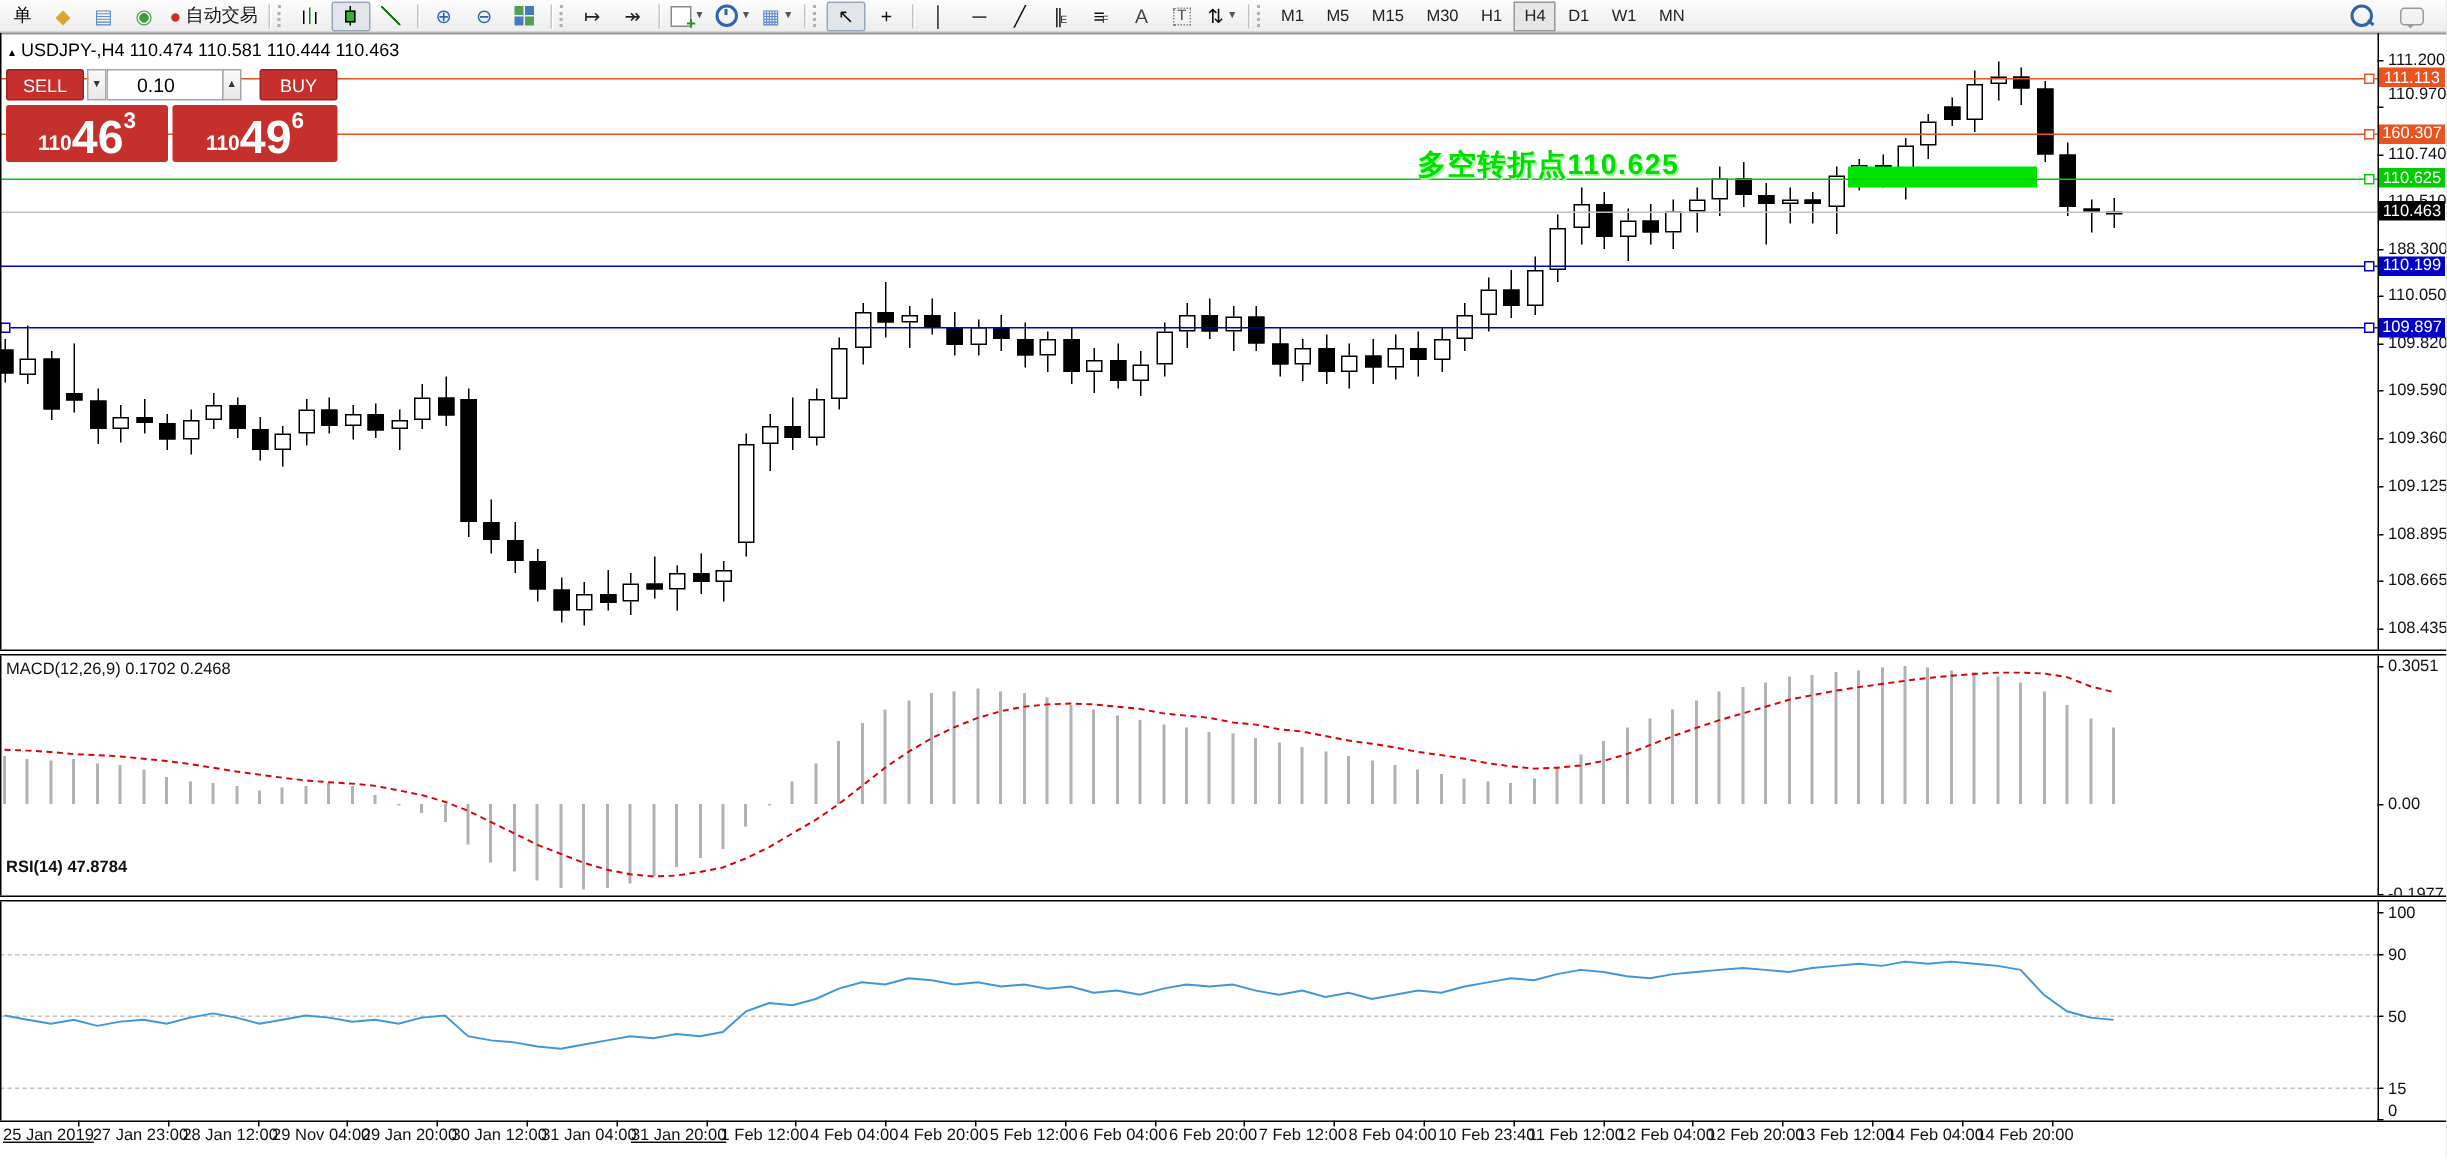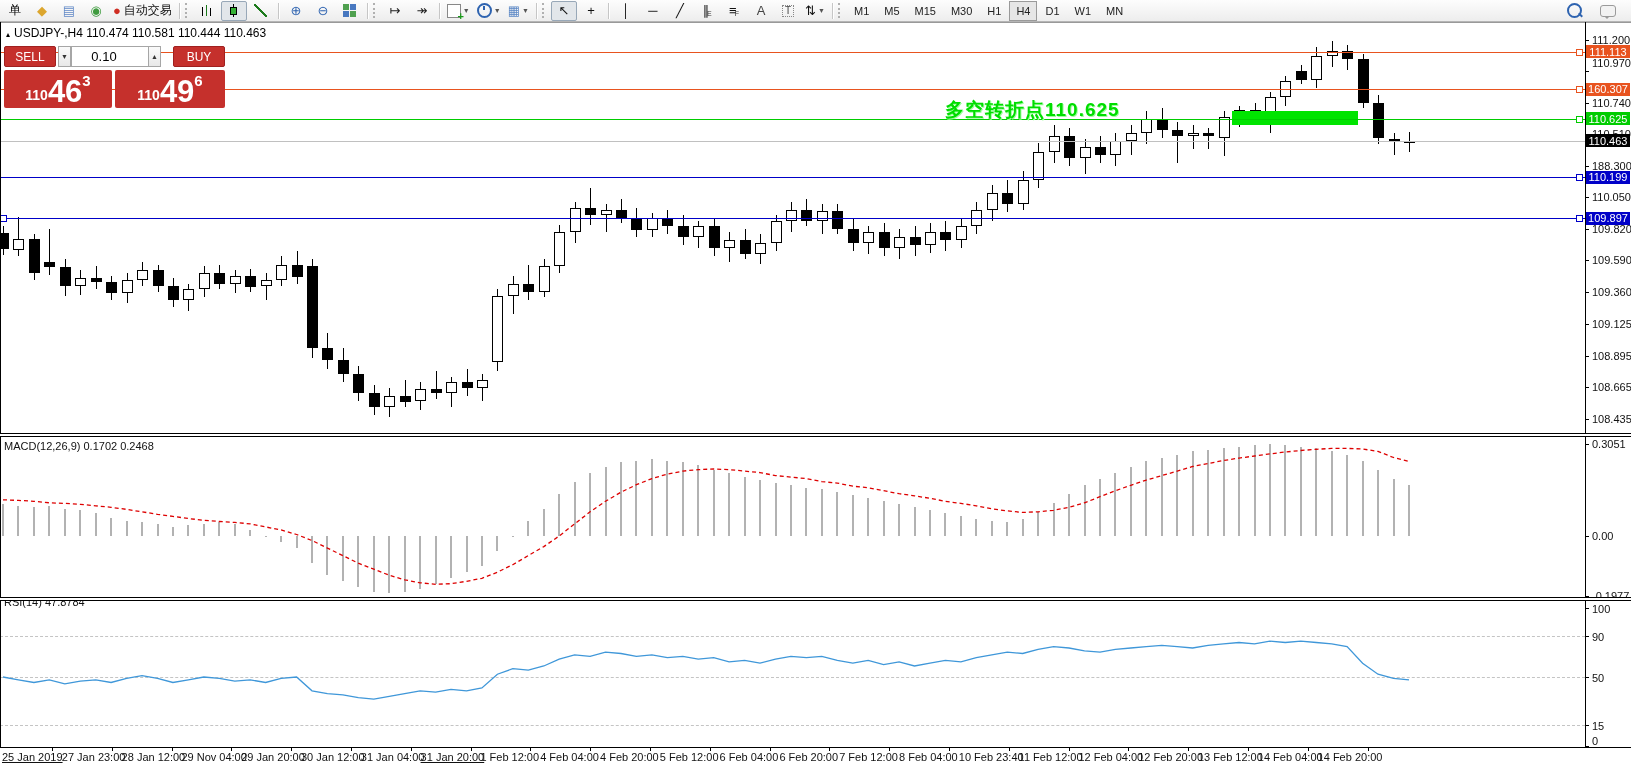--- a/index.html
+++ b/index.html
@@ -524,21 +524,21 @@
       <div class="bigbox" style="left:111px;width:110px;">
         <span class="bb-pre">110</span>
           <span class="bb-big">49</span>
           <span class="bb-sup">6</span>
       </div>
     </div>
 
     <div id="annotation" style="left: 945px; top: 75px; color: rgb(0, 221, 0);">多空转折点110.625</div>
 
     <div class="ind-label" style="top:418px;">MACD(12,26,9) 0.1702 0.2468</div>
-    <div class="ind-label" style="top:574px;">RSI(14) 47.8784</div>
+    <div class="ind-label" style="top:550px;font-weight:bold;">RSI(14) 47.8784</div>
 
     <div id="scale-layer">
         <div class="tick-dash" style="top: 17.8px;"></div>
         <div class="tick-lbl" style="top: 11.8px;">111.200</div>
         <div class="tick-dash" style="top: 49.4px;"></div>
         <div class="tick-lbl" style="top: 35px;">110.970</div>
         <div class="tick-dash" style="top: 80.9px;"></div>
         <div class="tick-lbl" style="top: 74.9px; text-align: center;">110.740</div>
         <div class="tick-dash" style="top: 112.4px;"></div>
         <div class="tick-lbl" style="top: 106.4px;">110.510</div>

